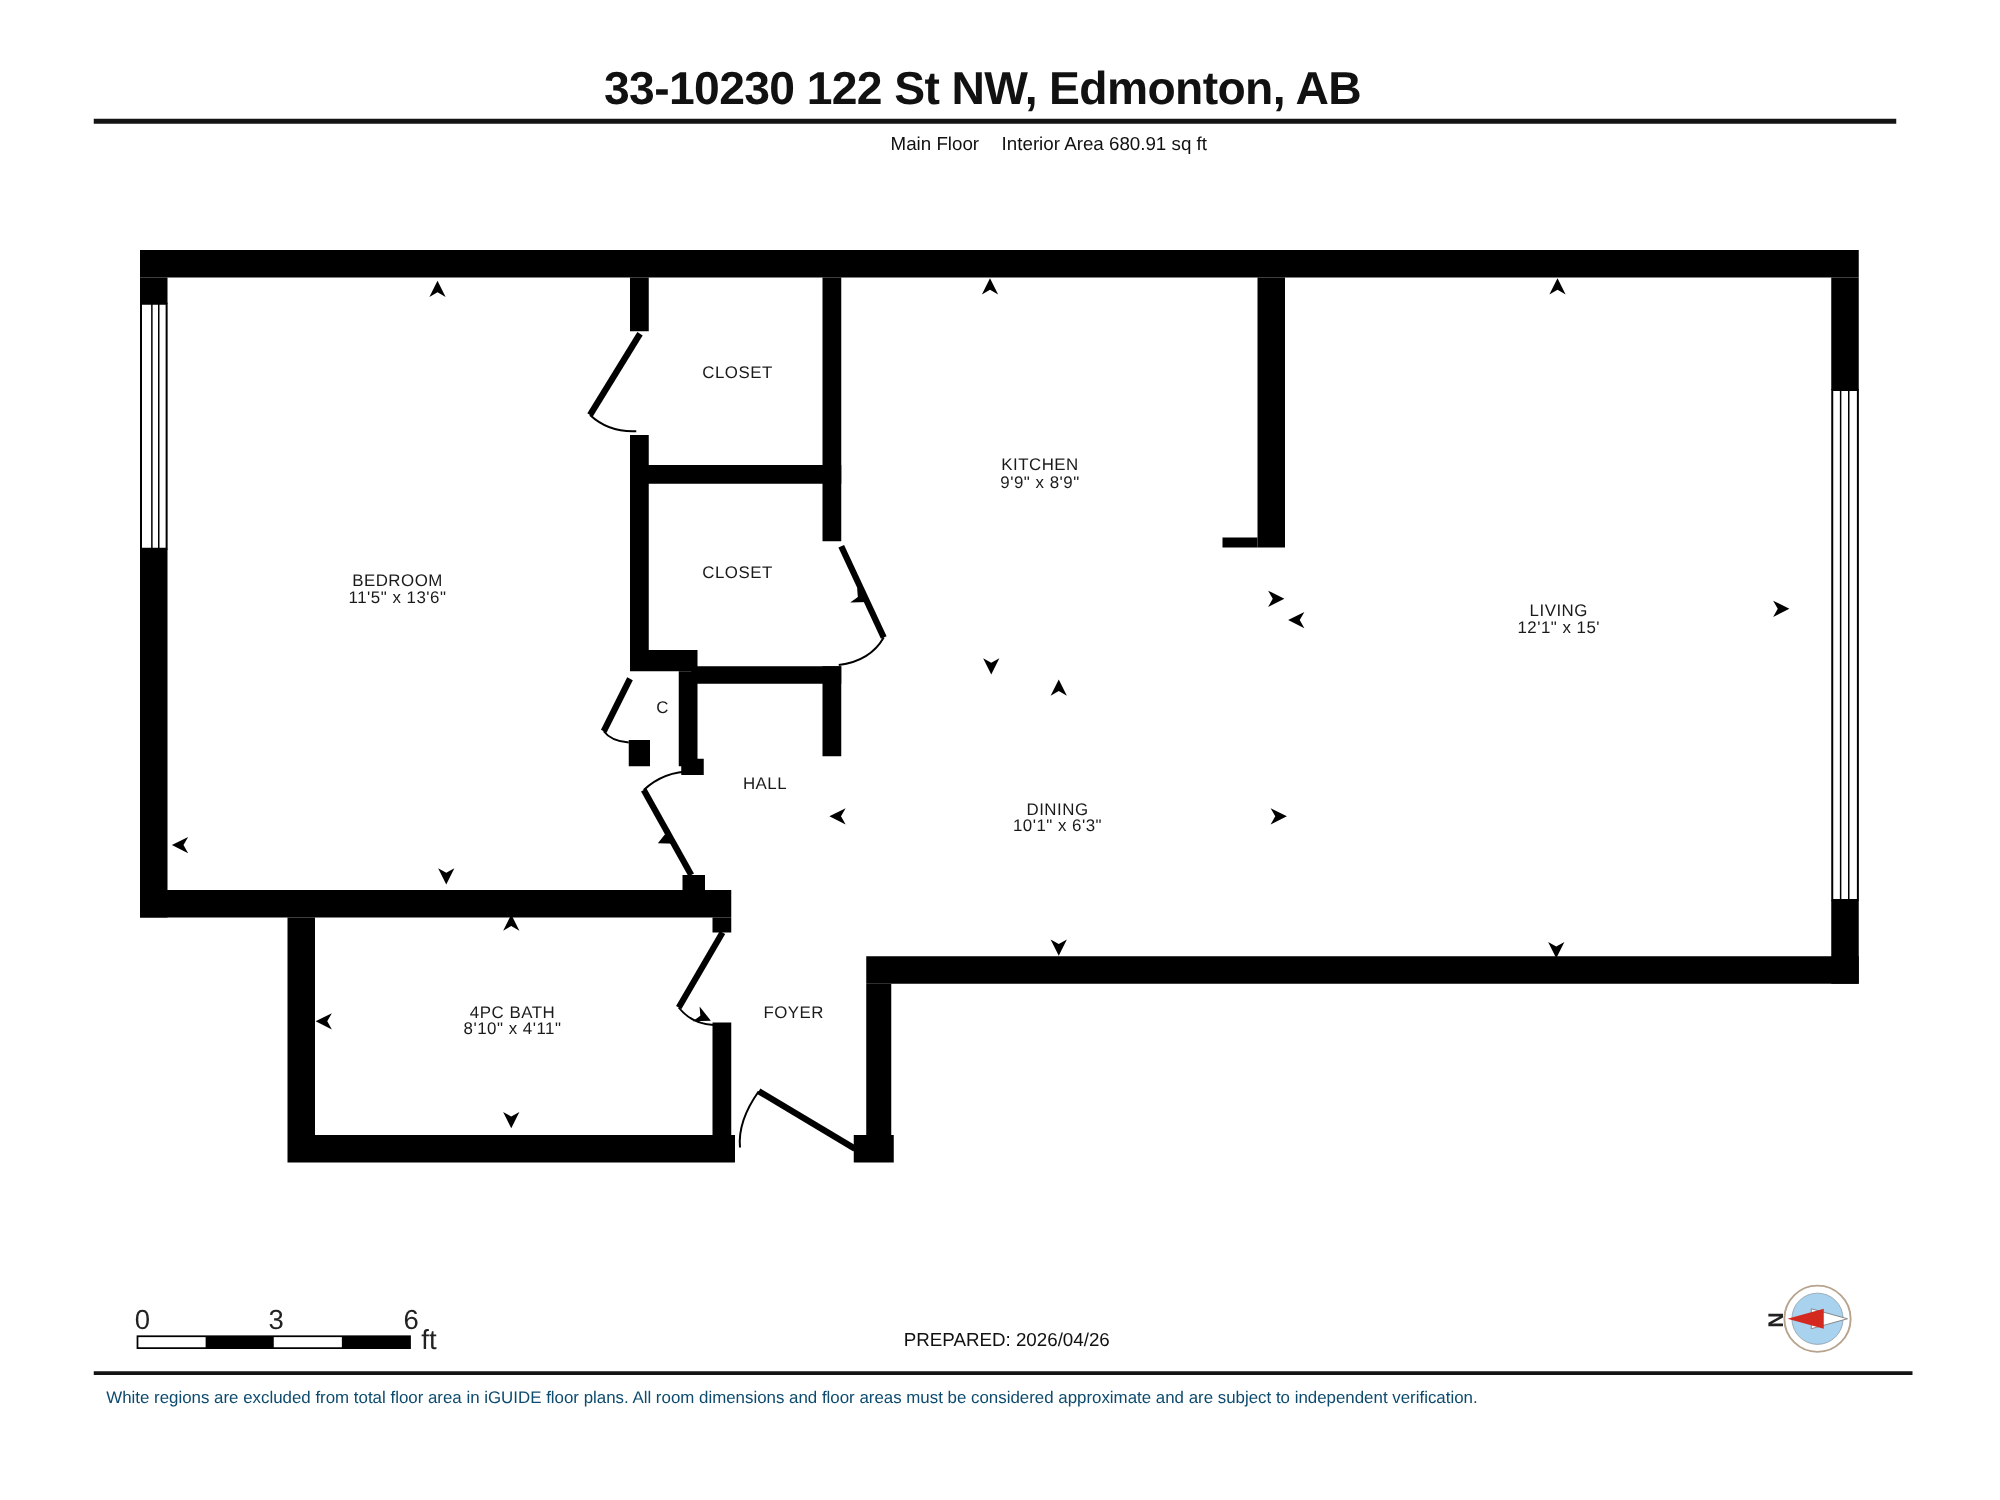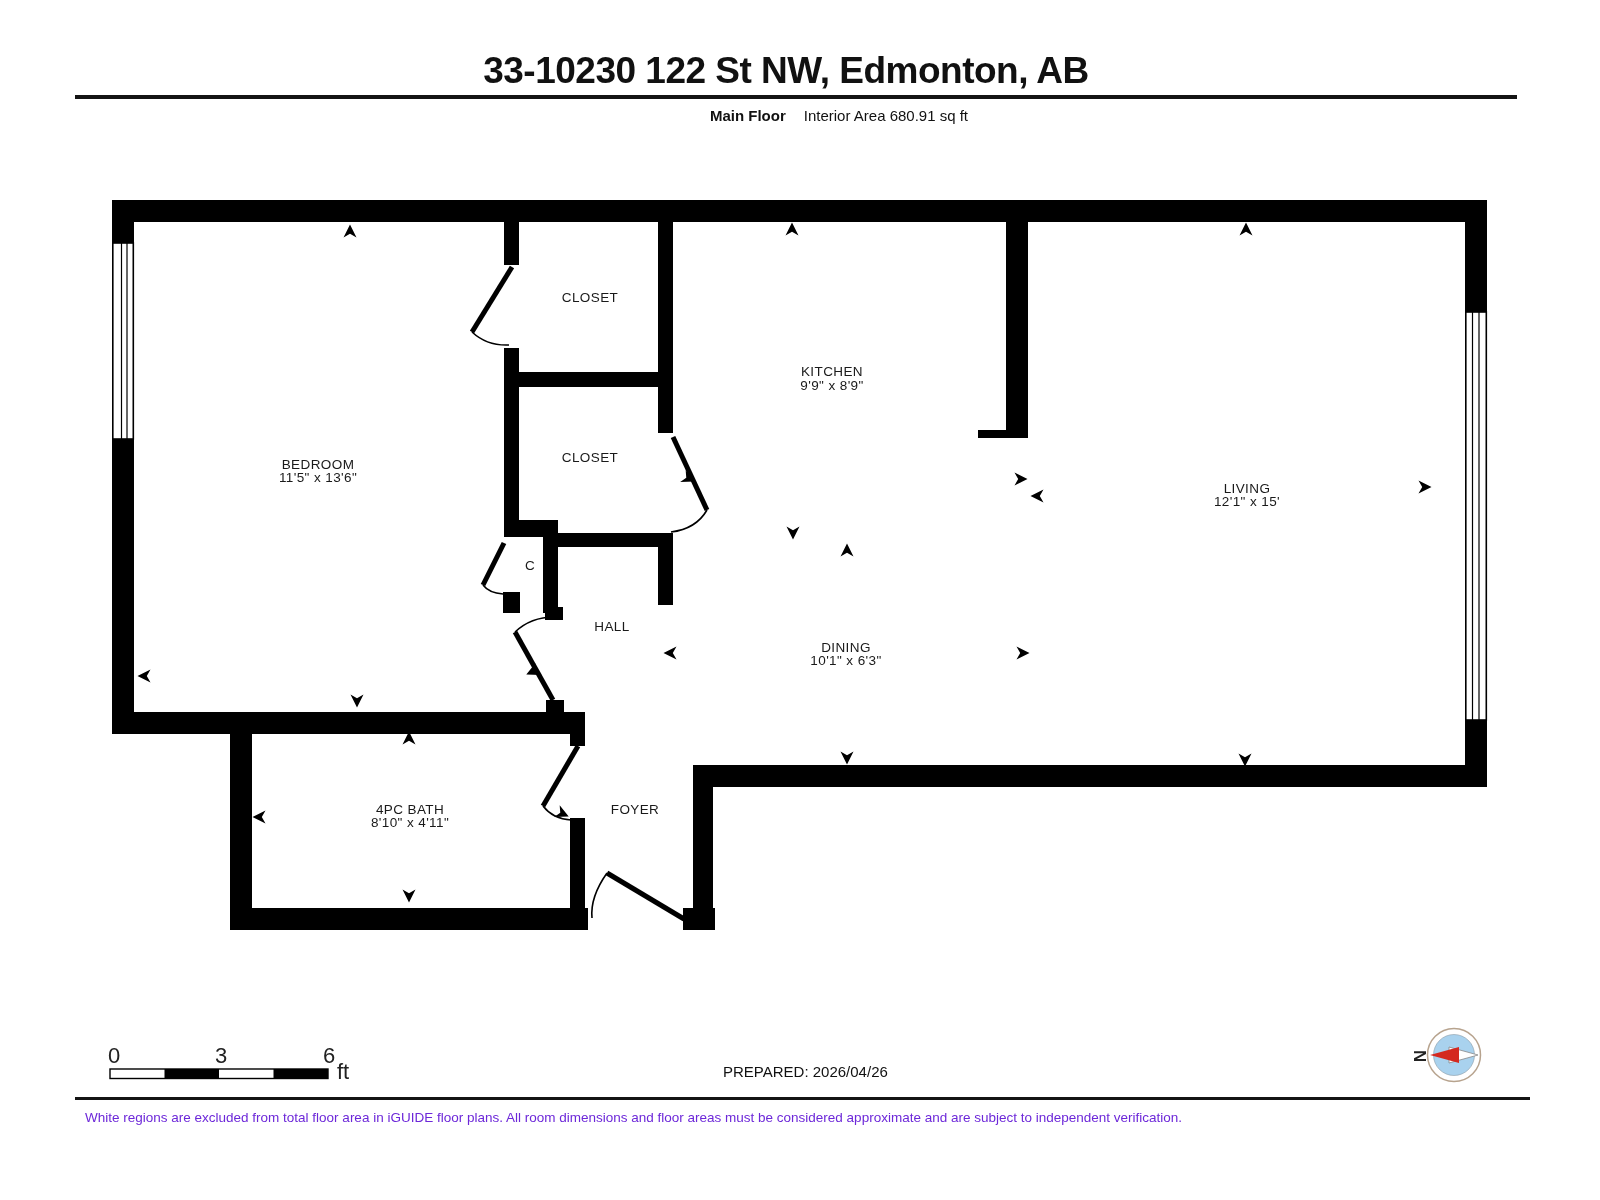--- a/index.html
+++ b/index.html
@@ -2,33 +2,33 @@
 <html><head>
 <meta charset="utf-8">
 <style>
   html,body{margin:0;padding:0;background:#ffffff;width:1600px;height:1200px;overflow:hidden;
             font-family:"Liberation Sans", sans-serif;color:#111;}
   .abs{position:absolute;}
   #title{top:50px;left:0;width:1600px;text-align:center;font-size:37px;font-weight:bold;
          letter-spacing:-0.5px;transform:translateX(-14px);}
   #title-rule{top:95px;left:75px;width:1442px;height:3.5px;background:#141414;}
   #subtitle{top:107px;left:0;width:1600px;text-align:center;font-size:15px;transform:translateX(39px);}
-  #subtitle .floor{font-weight:bold;margin-right:18px;}
+  #subtitle .floor{font-weight:normal;margin-right:18px;}
   #plan{top:0;left:0;}
   .wall{fill:#000000;}
   .win{fill:#ffffff;stroke:#000;stroke-width:1.6;}
   .winline{stroke:#000;stroke-width:1.2;}
   .leaf{stroke:#000;stroke-width:5;stroke-linecap:butt;fill:none;}
   .arc{stroke:#000;stroke-width:1.6;fill:none;}
   .cam{fill:#000;}
   .rlabel{font-size:13.5px;fill:#1a1a1a;text-anchor:middle;letter-spacing:0.4px;}
   .slabel{font-size:22px;fill:#222;text-anchor:middle;}
   .prep{font-size:15px;fill:#111;}
   #footer-rule{top:1097px;left:75px;width:1455px;height:3px;background:#141414;}
-  #footer-text{top:1110px;left:85px;width:1440px;font-size:13.5px;color:#6d28d9;}
+  #footer-text{top:1110px;left:85px;width:1440px;font-size:13.5px;color:#0c4a6e;}
 </style>
 </head>
 <body>
 
 <div id="title" class="abs">33-10230 122 St NW, Edmonton, AB</div>
 <div id="title-rule" class="abs"></div>
 <div id="subtitle" class="abs">
   <span class="floor">Main Floor</span><span>Interior Area 680.91 sq ft</span>
 </div>
 

